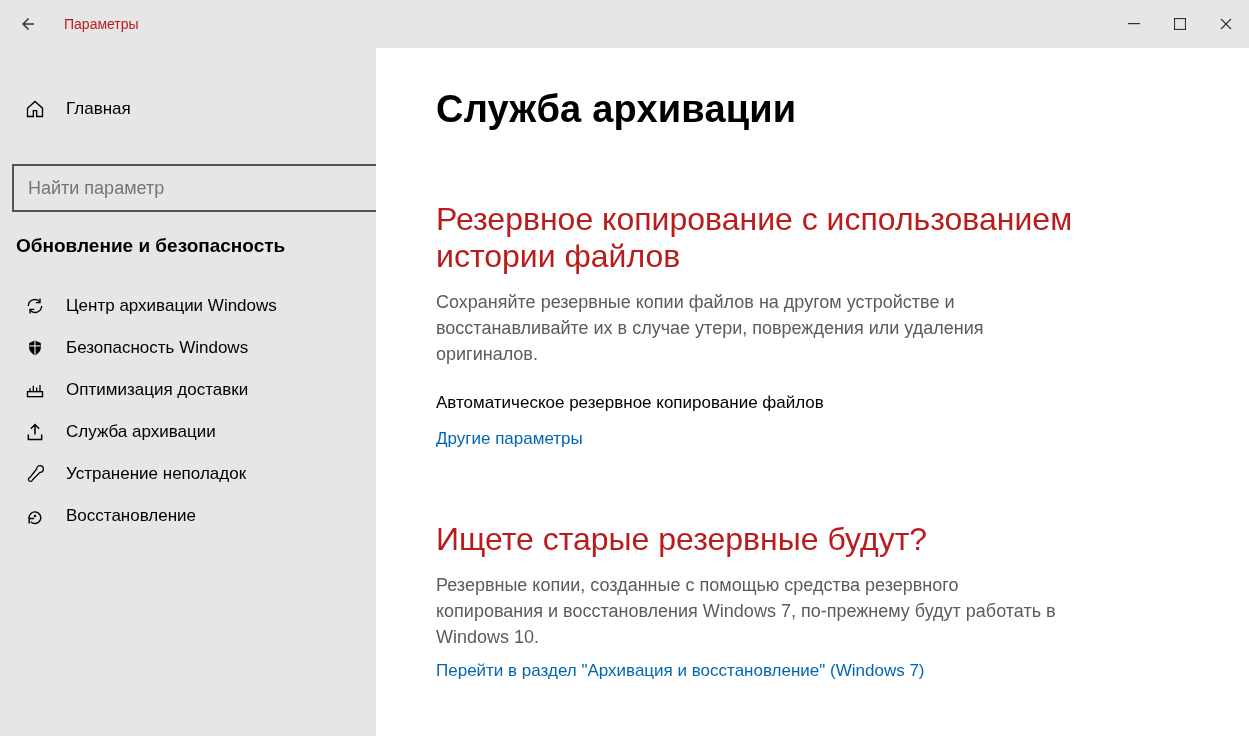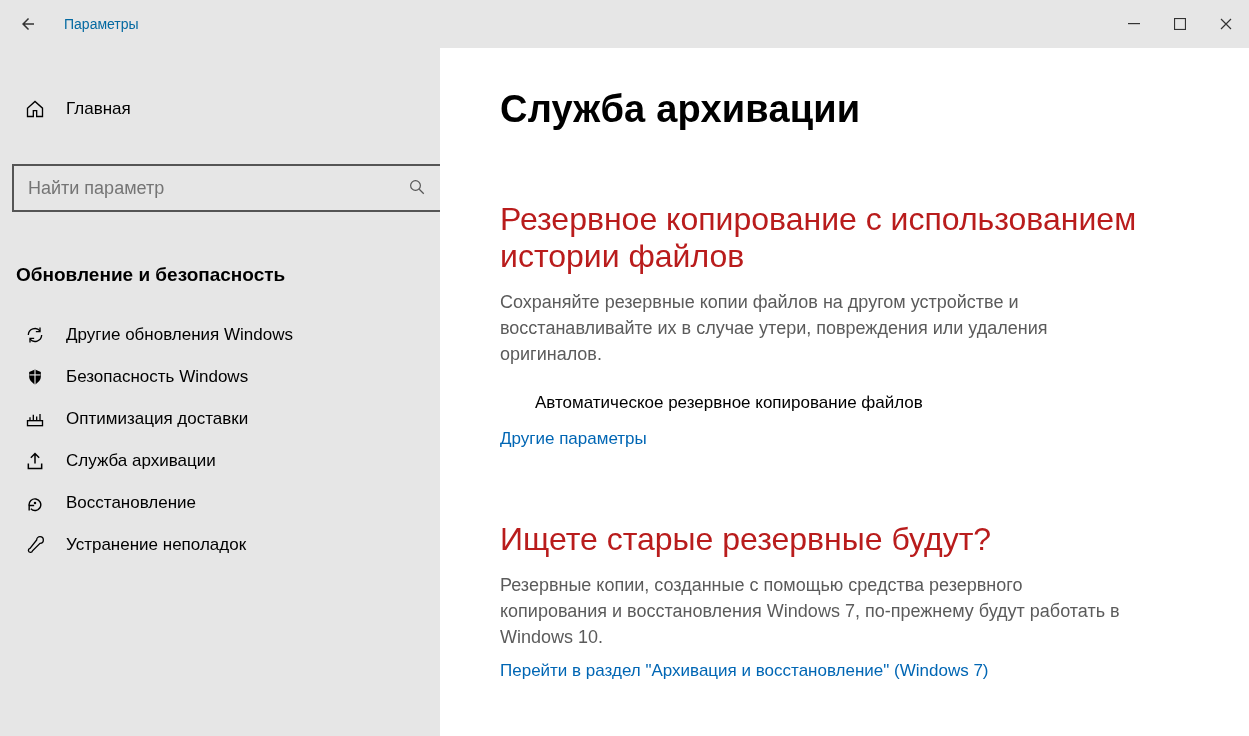--- a/index.html
+++ b/index.html
@@ -21,57 +21,57 @@
   padding-left: 4px;
 }
 .titlebar .back {
   width: 48px; height:48px;
   display:flex; align-items:center; justify-content:center;
   cursor:pointer;
 }
 .titlebar .title {
   font-size: 14px;
   margin-left: 12px;
-  color:#0369a1;
+  color:#b91c1c;
 }
 .win-controls {
   position:absolute;
   right:0; top:0;
   display:flex;
 }
 .win-btn {
   width:46px; height:48px;
   display:flex; align-items:center; justify-content:center;
   cursor:pointer;
 }
 .layout {
   display:flex;
   height: calc(736px - 48px);
 }
 .sidebar {
-  width: 440px;
+  width: 376px;
   background: #e6e6e6;
   padding-top: 40px;
   padding-left: 6px;
 }
 .side-item {
   display:flex;
   align-items:center;
   padding: 11px 18px;
   cursor:pointer;
   font-size: 17px;
   color:#000;
 }
 .side-item .ico {
   width: 22px;
   margin-right: 20px;
   display:flex; align-items:center; justify-content:center;
 }
 .search-box {
-  margin: 34px 6px 36px 6px;
+  margin: 34px 6px 7px 6px;
   width: 430px;
   height: 48px;
   border: 2px solid #555;
   display:flex;
   align-items:center;
   padding: 0 14px;
   background:#e6e6e6;
 }
 .search-box input {
   flex:1;
@@ -107,21 +107,20 @@
   font-size: 18px;
   color: #5b5b5b;
   line-height: 1.45;
   margin-bottom: 26px;
   max-width: 620px;
 }
 .setting-label {
   font-size: 17px;
   color:#000;
   margin-bottom: 16px;
-  margin-left: 35px;
 }
 .toggle-row {
   display:flex;
   align-items:center;
   margin-bottom: 34px;
 }
 .toggle {
   width: 58px; height:28px;
   border-radius: 14px;
   background:#0078d4;
@@ -206,21 +205,21 @@
 
     <div class="side-heading">Обновление и безопасность</div>
 
     <div class="side-item">
       <span class="ico">
         <svg width="20" height="20" viewBox="0 0 24 24">
             <path d="M4 12 a8 8 0 0 1 14 -5 M20 12 a8 8 0 0 1 -14 5" fill="none" stroke="#000" stroke-width="1.6"></path>
             <path d="M18 3 v5 h-5 M6 21 v-5 h5" fill="none" stroke="#000" stroke-width="1.6"></path>
           </svg>
       </span>
-      <span>Другие обновления Windows</span>
+      <span>Центр архивации Windows</span>
     </div>
 
     <div class="side-item">
       <span class="ico">
         <svg width="20" height="20" viewBox="0 0 24 24">
             <path d="M12 3 L19 6 V12 C19 17 12 21 12 21 C12 21 5 17 5 12 V6 Z" fill="#000"></path>
             <path d="M12 3 V21" stroke="#e6e6e6" stroke-width="1.4"></path>
             <path d="M5.5 9.5 H18.5" stroke="#e6e6e6" stroke-width="1.4"></path>
           </svg>
       </span>
@@ -243,37 +242,37 @@
             <path d="M12 3 V15 M7 8 L12 3 L17 8" fill="none" stroke="#000" stroke-width="1.8"></path>
             <path d="M4 15 V21 H20 V15" fill="none" stroke="#000" stroke-width="1.8"></path>
           </svg>
       </span>
       <span>Служба архивации</span>
     </div>
 
     <div class="side-item">
       <span class="ico">
         <svg width="20" height="20" viewBox="0 0 24 24">
+            <path d="M14 6 a4 4 0 1 1 4 4 L9 19 a2.5 2.5 0 1 1 -3 -3 Z" fill="none" stroke="#000" stroke-width="1.6"></path>
+          </svg>
+      </span>
+      <span>Устранение неполадок</span>
+    </div>
+
+    <div class="side-item">
+      <span class="ico">
+        <svg width="20" height="20" viewBox="0 0 24 24">
             <path d="M5 15 a7 7 0 1 1 2 4" fill="none" stroke="#000" stroke-width="1.7"></path>
             <path d="M5 21 V15 H11" fill="none" stroke="#000" stroke-width="1.7"></path>
             <circle cx="12" cy="12" r="1.5" fill="#000"></circle>
           </svg>
       </span>
       <span>Восстановление</span>
     </div>
 
-    <div class="side-item">
-      <span class="ico">
-        <svg width="20" height="20" viewBox="0 0 24 24">
-            <path d="M14 6 a4 4 0 1 1 4 4 L9 19 a2.5 2.5 0 1 1 -3 -3 Z" fill="none" stroke="#000" stroke-width="1.6"></path>
-          </svg>
-      </span>
-      <span>Устранение неполадок</span>
-    </div>
-
   </div>
 
   <div class="content">
     <h1>Служба архивации</h1>
 
     <h2>Резервное копирование с использованием истории файлов</h2>
     <div class="desc">Сохраняйте резервные копии файлов на другом устройстве и восстанавливайте их в случае утери, повреждения или удаления оригиналов.</div>
 
     <div class="setting-label">Автоматическое резервное копирование файлов</div>
 

